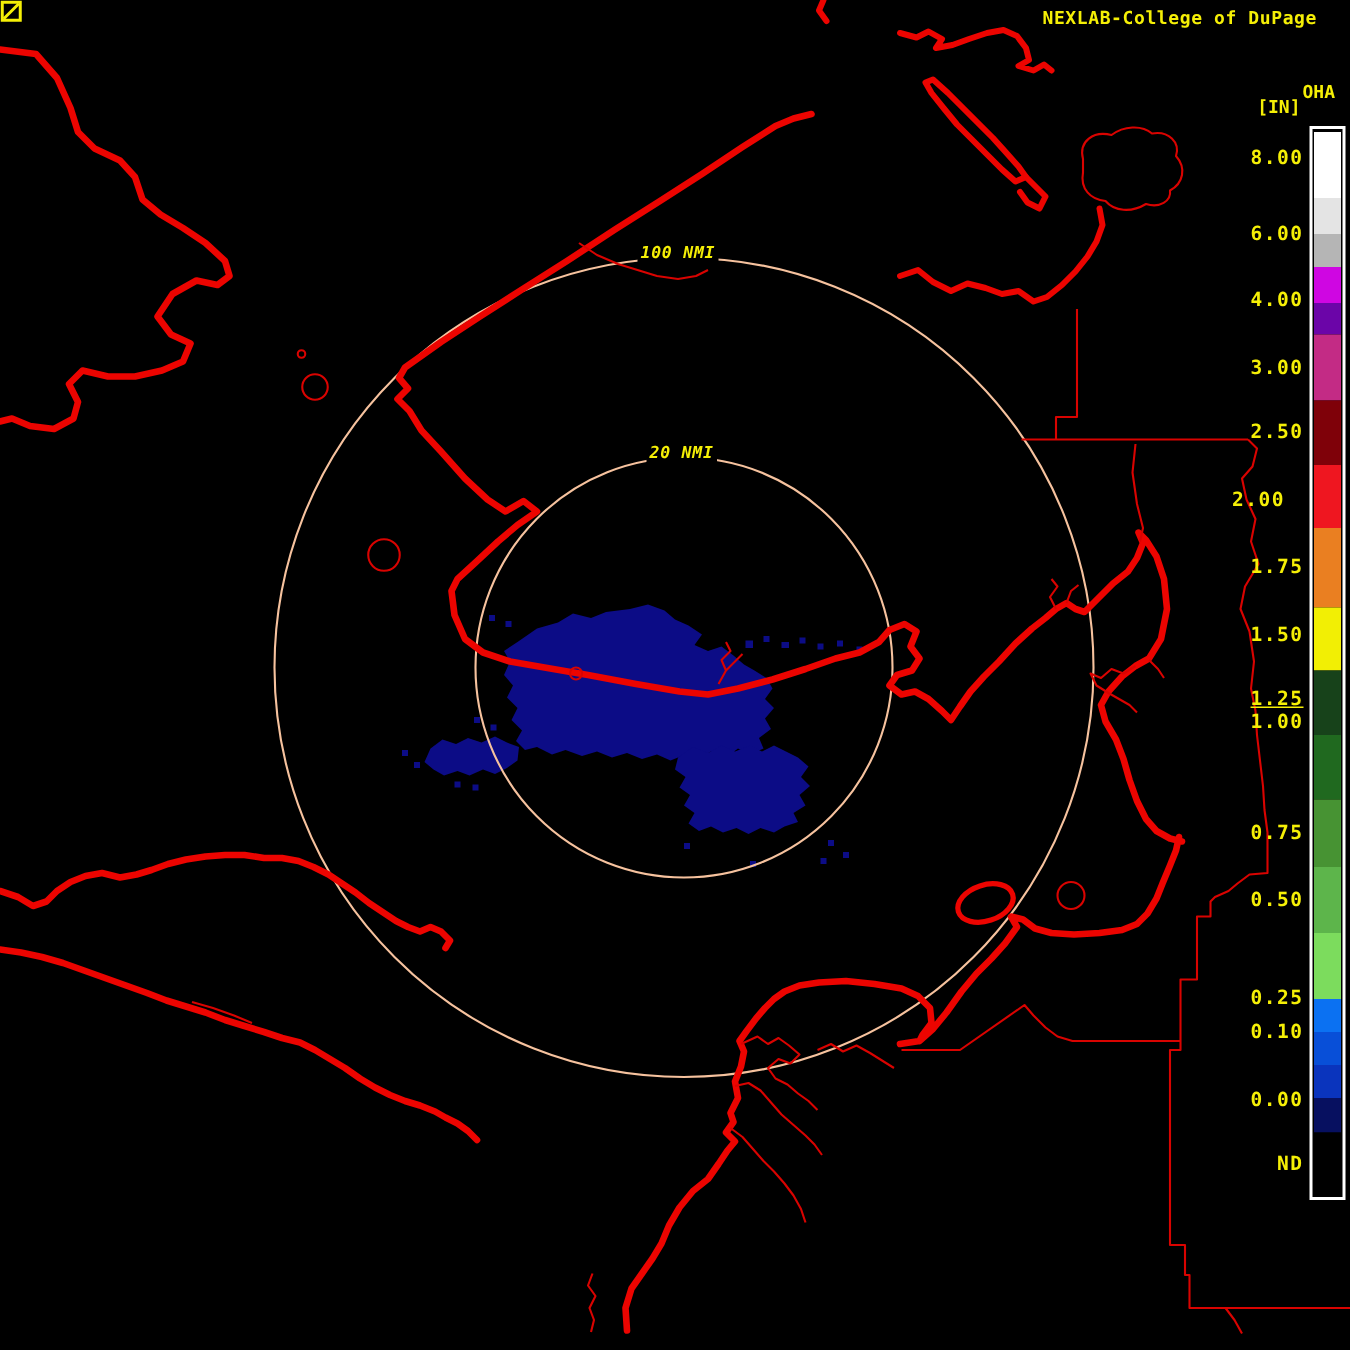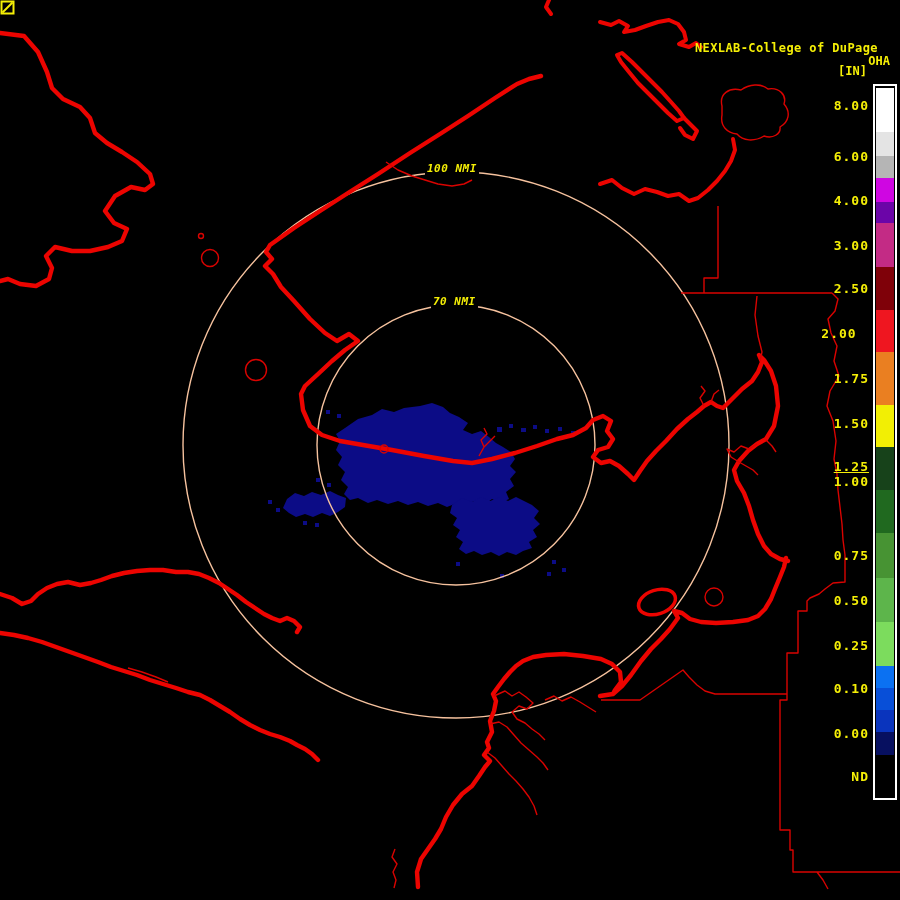--- a/index.html
+++ b/index.html
@@ -1,20 +1,20 @@
 <!DOCTYPE html>
 <html style="--bg: #000000; --yellow: #f5ef06; --white: #ededed;"><head>
 <meta charset="utf-8">
 <style>
   html,body{margin:0;padding:0;background:#000;}
   .stage{position:relative;width:900px;height:900px;background:var(--bg,#000);overflow:hidden;
          font-family:"DejaVu Sans Mono","Liberation Mono",monospace;}
   .stage svg{position:absolute;left:0;top:0;}
   .ytext{position:absolute;color:var(--yellow,#f5ef06);white-space:pre;}
-  .header-title{top:5px;right:22px;font-size:12px;font-weight:bold;letter-spacing:.4px;margin-top:36px;}
+  .header-title{top:5px;right:22px;font-size:12px;font-weight:bold;letter-spacing:.4px;}
   .logo{position:absolute;top:4px;right:4px;width:15px;height:15px;}
   .unit-1{top:54px;right:10px;font-size:12px;font-weight:bold;}
   .unit-2{top:64px;right:33px;font-size:12px;font-weight:bold;}
   .colorbar{position:absolute;left:873px;top:84px;width:20px;height:712px;
             border:2px solid #fff;background:#000;}
   .cb-seg{position:absolute;left:1px;width:18px;}
   .cb-label{position:absolute;right:31px;width:60px;text-align:right;color:var(--yellow,#f5ef06);
             font-size:13px;font-weight:bold;letter-spacing:1px;}
   .ring-label{position:absolute;color:var(--yellow,#f5ef06);font-size:11px;font-weight:bold;
               font-style:italic;background:#000;padding:1px 2px;letter-spacing:.5px;}
@@ -117,24 +117,24 @@
       <div class="cb-label" style="top: 193px;">4.00</div>
       <div class="cb-label" style="top: 238px;">3.00</div>
       <div class="cb-label" style="top: 281px;">2.50</div>
       <div class="cb-label" style="top: 326px; text-align: center;">2.00</div>
       <div class="cb-label" style="top: 371px;">1.75</div>
       <div class="cb-label" style="top: 416px;">1.50</div>
       <div class="cb-label" style="top: 459px; text-decoration: underline;">1.25</div>
       <div class="cb-label" style="top: 474px;">1.00</div>
       <div class="cb-label" style="top: 548px;">0.75</div>
       <div class="cb-label" style="top: 593px;">0.50</div>
-      <div class="cb-label" style="top: 638px;">0.25</div>
+      <div class="cb-label" style="top: 658px;">0.25</div>
       <div class="cb-label" style="top: 681px;">0.10</div>
       <div class="cb-label" style="top: 726px;">0.00</div>
       <div class="cb-label" style="top: 769px;">ND</div>
     </div>
 
   <div>
       <div class="ring-label" style="left: 425px; top: 161px;">100 NMI</div>
-      <div class="ring-label" style="left: 431px; top: 294px;">70 NMI</div>
+      <div class="ring-label" style="left: 431px; top: 294px;">20 NMI</div>
     </div>
 
 </div>
 
 </body></html>

